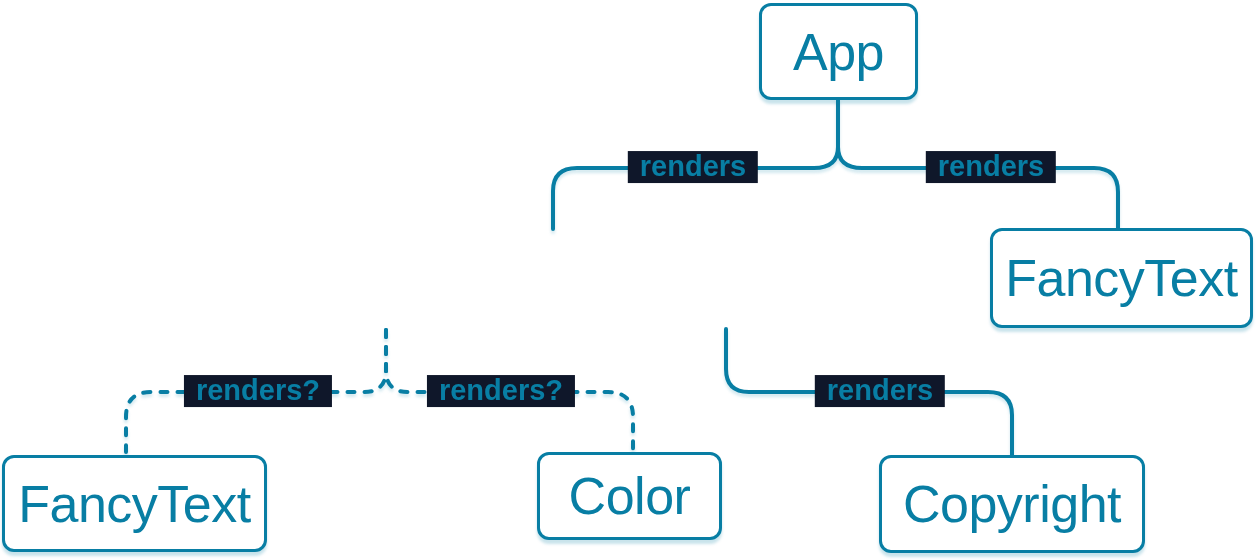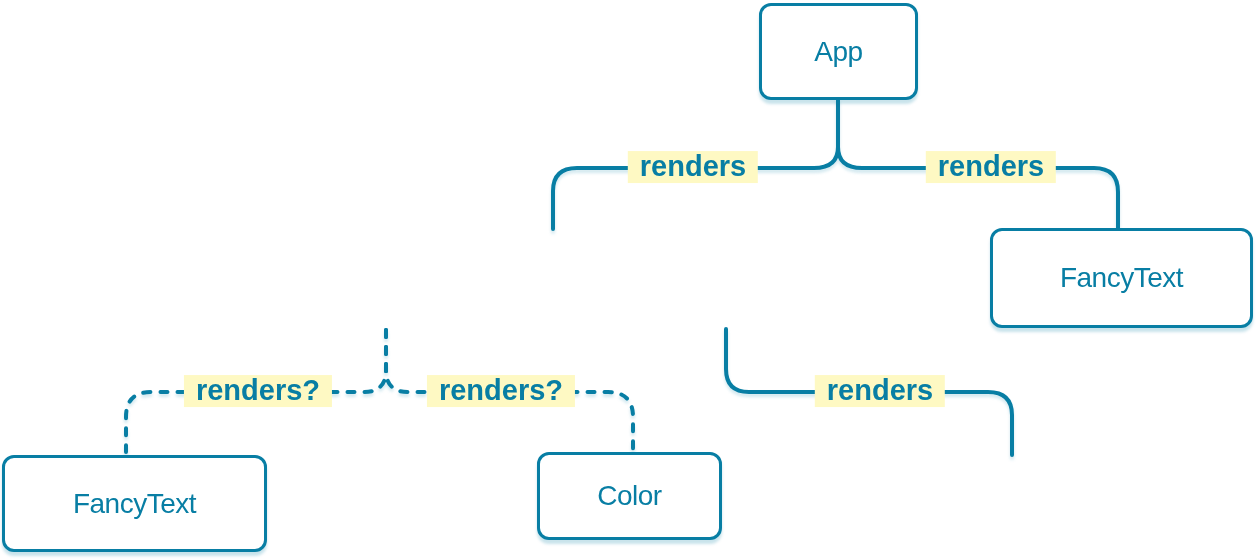--- a/index.html
+++ b/index.html
@@ -25,30 +25,30 @@
     stroke-dasharray:7 10;
   }
   .node{
     position:absolute;
     box-sizing:border-box;
     background:#ffffff;
     border:3.5px solid #087ea4;
     border-radius:12px;
     display:flex;align-items:center;justify-content:center;
     color:#087ea4;
-    font-size:28px;
+    font-size:52px;
     font-weight:500;
     letter-spacing:-0.5px;
     box-shadow:0 4px 3px rgba(8,126,164,0.22);
     white-space:nowrap;
   }
   .edge-label{
     position:absolute;
     transform:translate(-50%,-50%);
-    background:#fef9c3;
+    background:#0f172a;
     padding:0 12px;
     color:#087ea4;
     font-size:29px;
     font-weight:600;
     white-space:nowrap;
     line-height:1.1;
     text-align:center;
   }
 </style>
 </head>
@@ -85,14 +85,17 @@
   </div>
 
   <div class="node" style="left:2px;top:455px;width:265px;height:97px">
     <span>FancyText</span>
   </div>
 
   <div class="node" style="left:537px;top:452px;width:185px;height:88px">
     <span>Color</span>
   </div>
 
+  <div class="node" style="left:879px;top:455px;width:266px;height:98px">
+    <span>Copyright</span>
+  </div>
 
 </div>
 
 </body></html>

